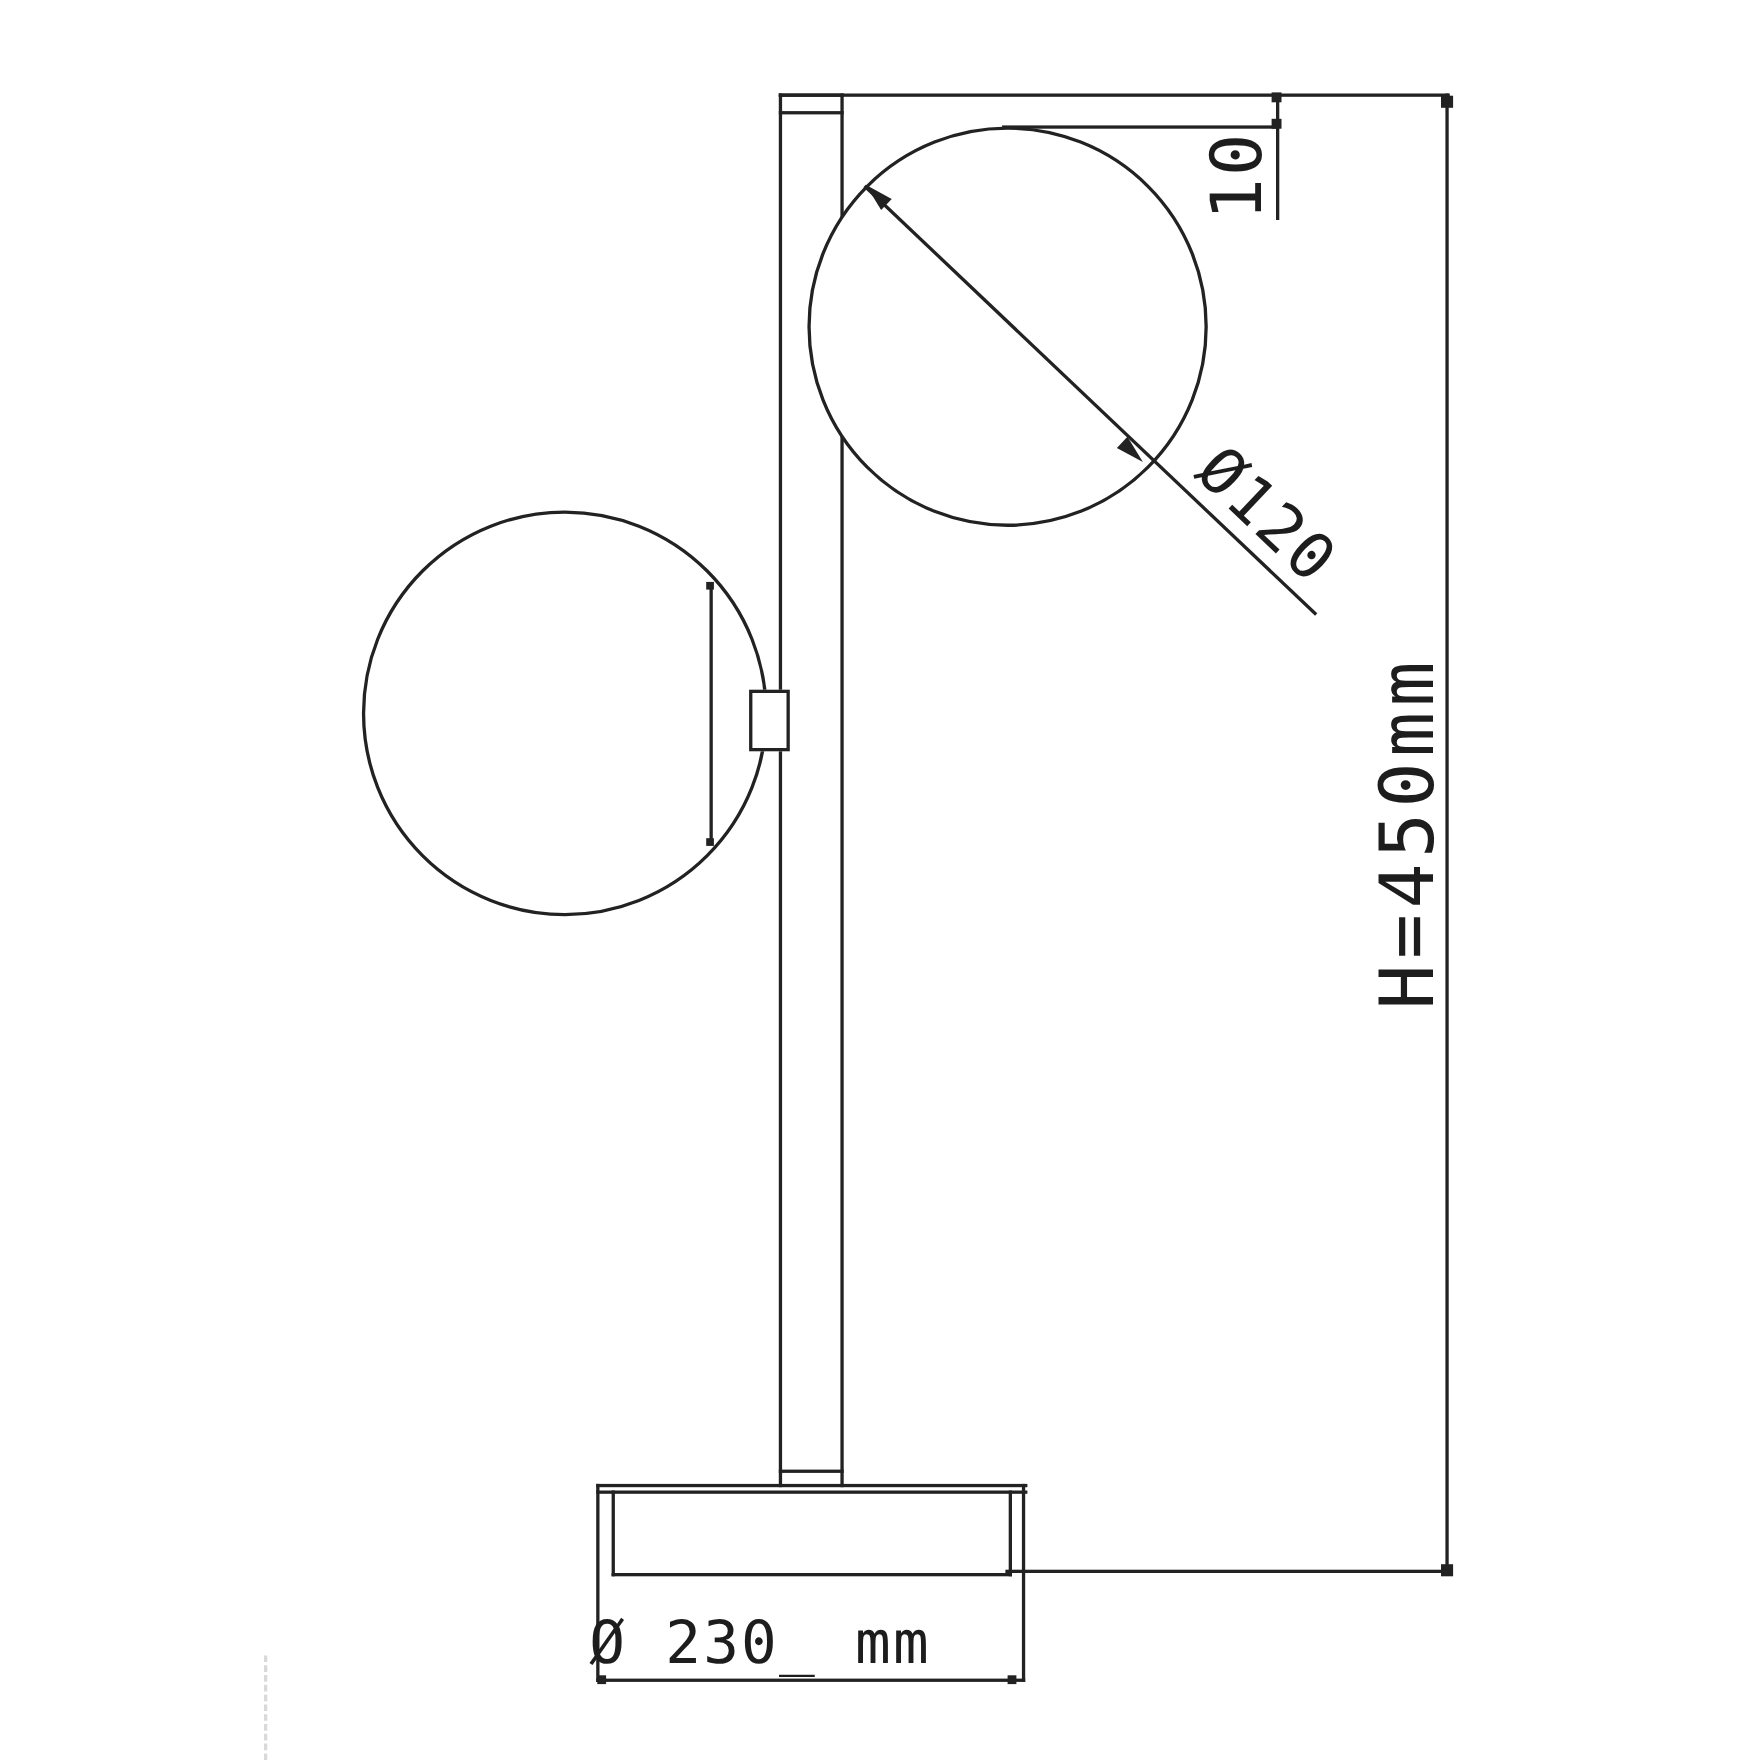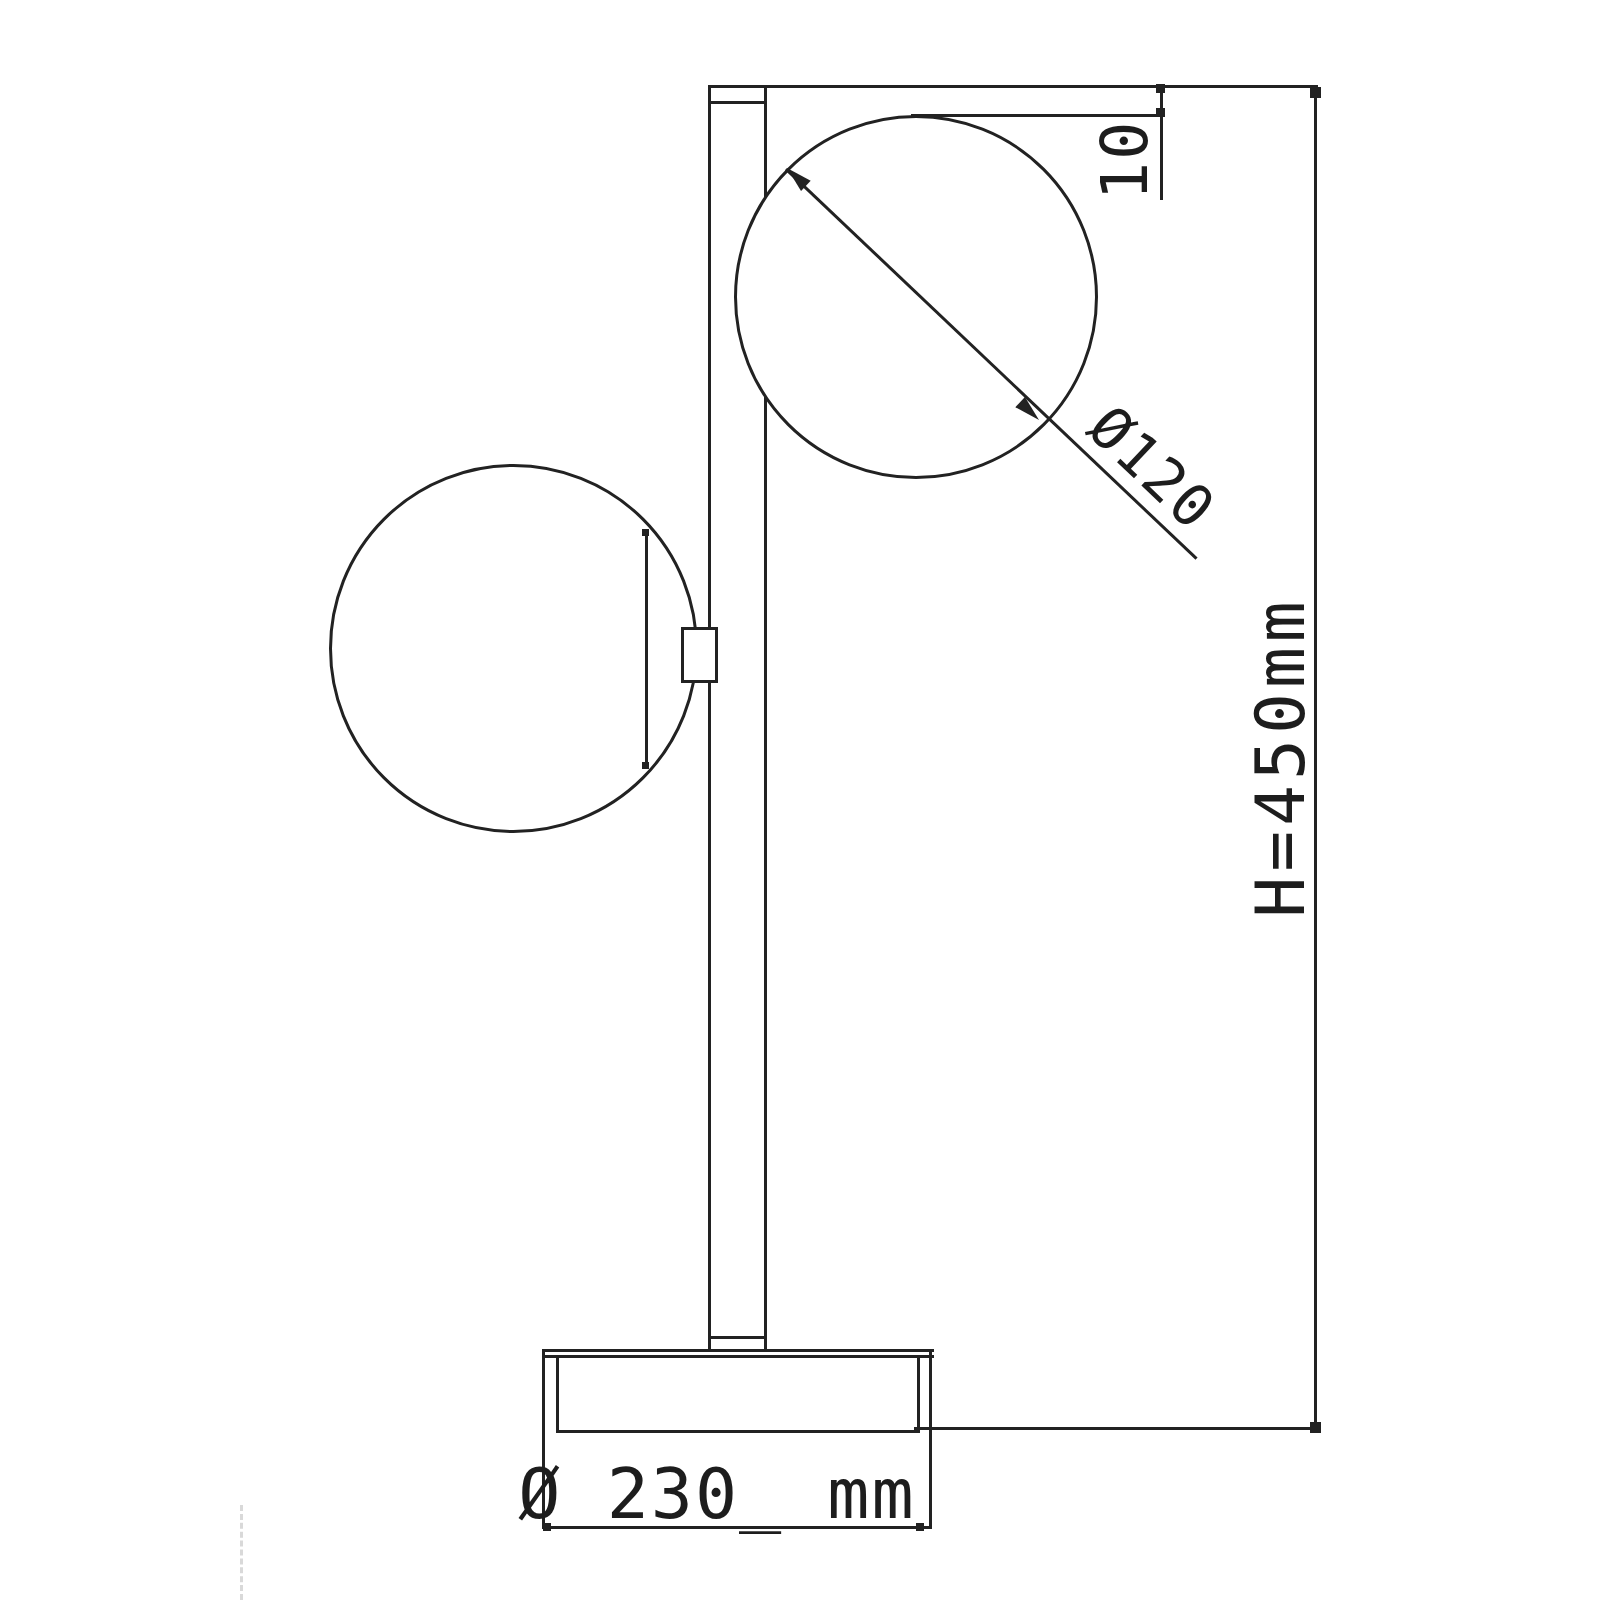--- a/index.html
+++ b/index.html
@@ -74,15 +74,15 @@
 
   <div class="vline" style="left:1314px;top:85px;height:1345px;"></div>
   <div class="tick" style="left:1310px;top:87px;width:11px;height:11px;"></div>
   <div class="tick" style="left:1310px;top:1422px;width:11px;height:11px;"></div>
   <div class="hline" style="left:914px;top:1427px;width:403px;"></div>
   <div class="dimtext rot-ccw" style="left:1056px;top:722px;width:450px;height:70px;line-height:70px;font-size:68px;letter-spacing:5px;">H=450mm</div>
 
   <div class="hline" style="left:542px;top:1526px;width:390px;"></div>
   <div class="tick" style="left:543px;top:1523px;width:8px;height:8px;"></div>
   <div class="tick" style="left:916px;top:1523px;width:8px;height:8px;"></div>
-  <div class="dimtext" style="left:437px;top:1458px;width:560px;height:72px;line-height:72px;font-size:70px;">Ø 230_ mm</div>
+  <div class="dimtext" style="left:411px;top:1458px;width:560px;height:72px;line-height:72px;font-size:54px;">Ø 230_ mm</div>
 
 </div>
 
 </body></html>

